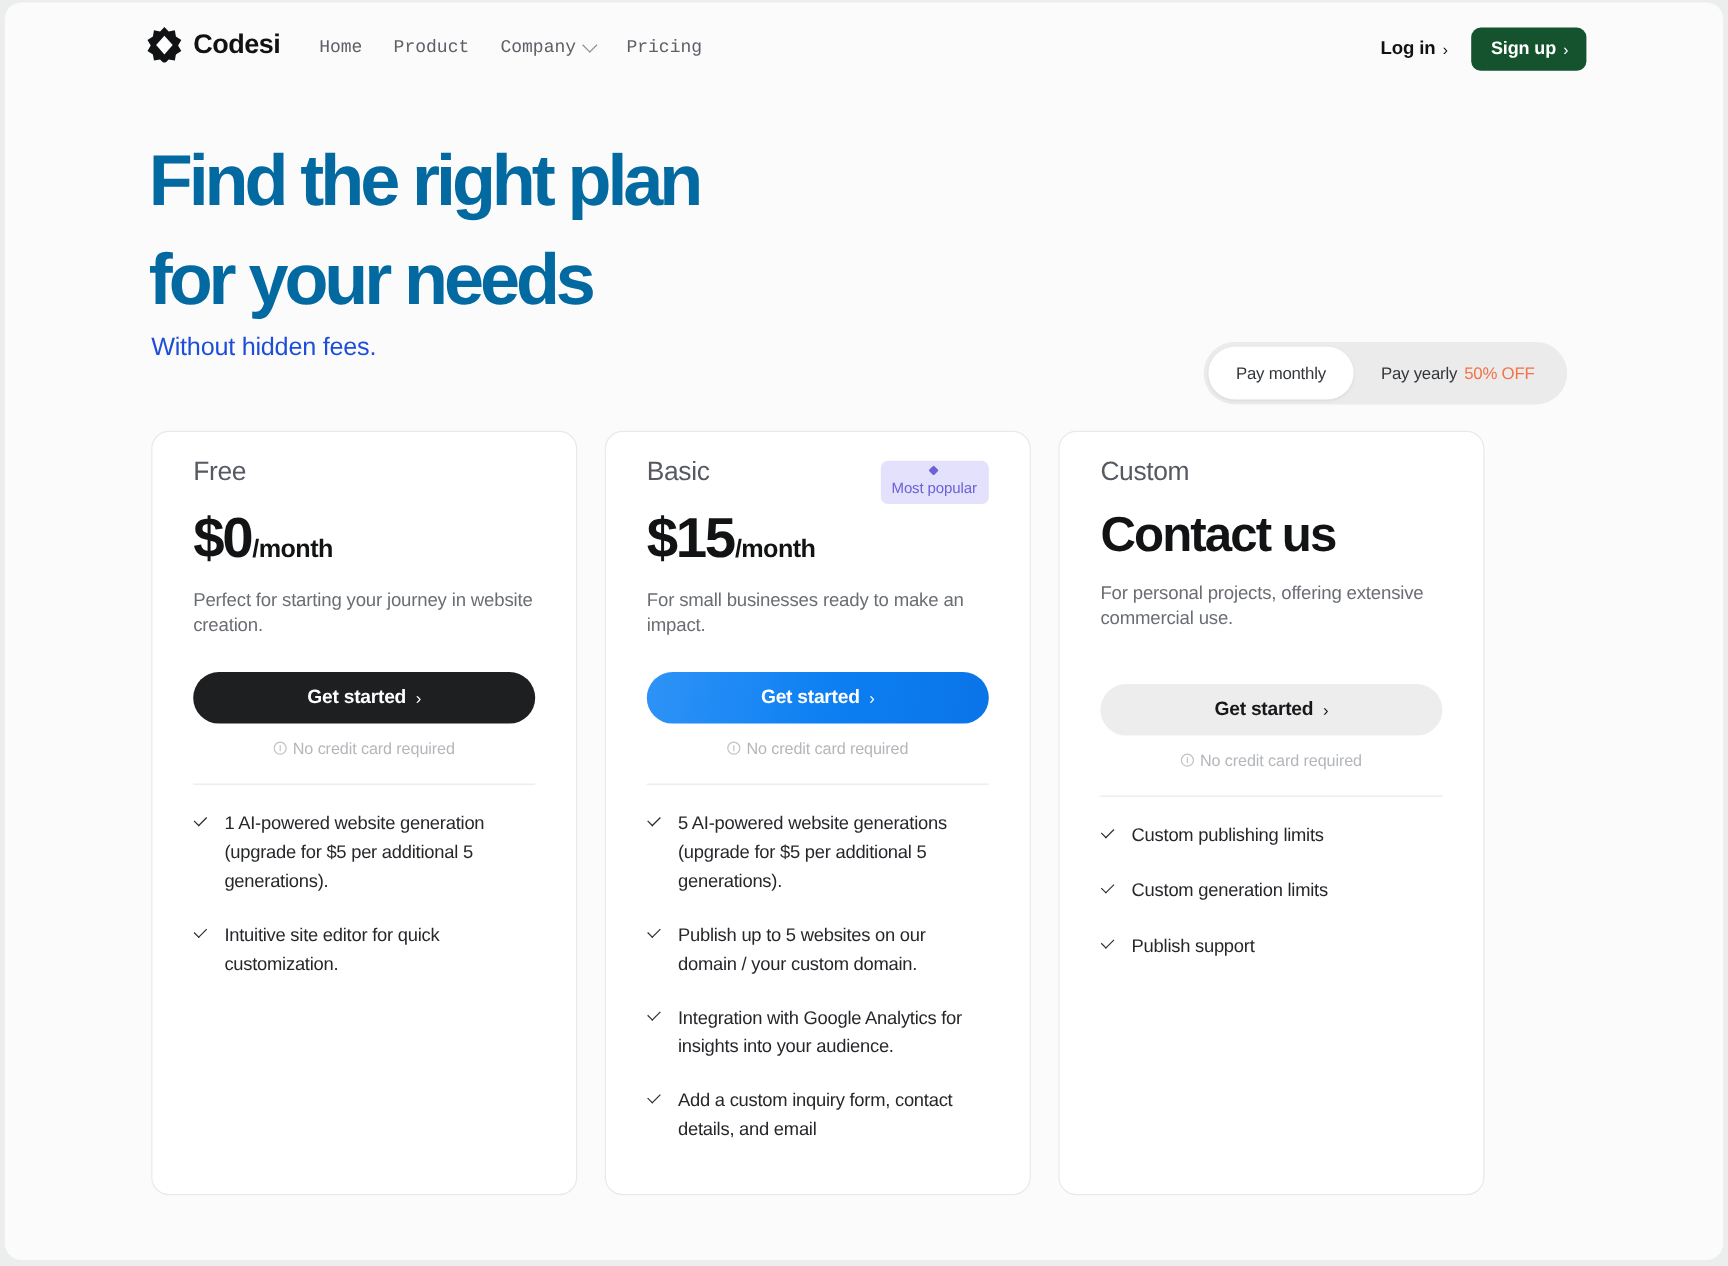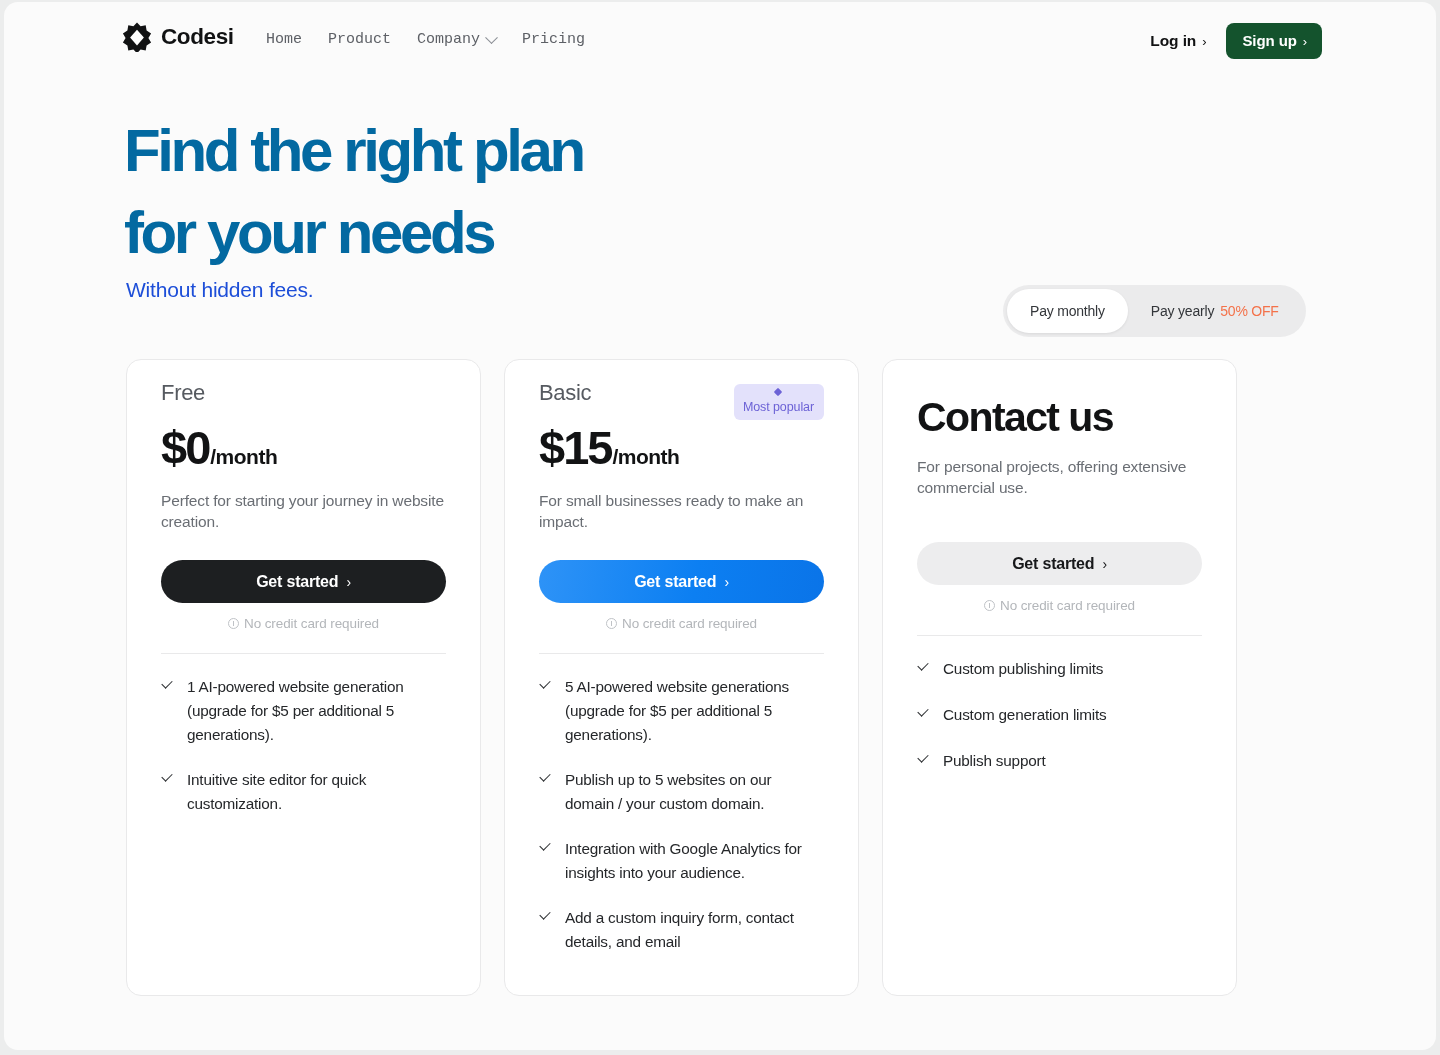--- a/index.html
+++ b/index.html
@@ -471,20 +471,23 @@
           <span class="feature-text">Integration with Google Analytics for insights into your audience.</span>
         </div>
         <div class="feature">
           <span class="check"></span>
           <span class="feature-text">Add a custom inquiry form, contact details, and email</span>
         </div>
       </div>
     </div>
 
     <div class="card custom">
+      <div class="card-head">
+        <div class="plan-name">Custom</div>
+      </div>
       <div class="price-row">
         <span class="price-contact">Contact us</span>
       </div>
       <div class="plan-desc">For personal projects, offering extensive commercial use.</div>
       <button class="cta grey">
         <span>Get started</span>
         <span class="arrow-r">›</span>
       </button>
       <div class="no-cc">
         <span class="info-ico"></span>

